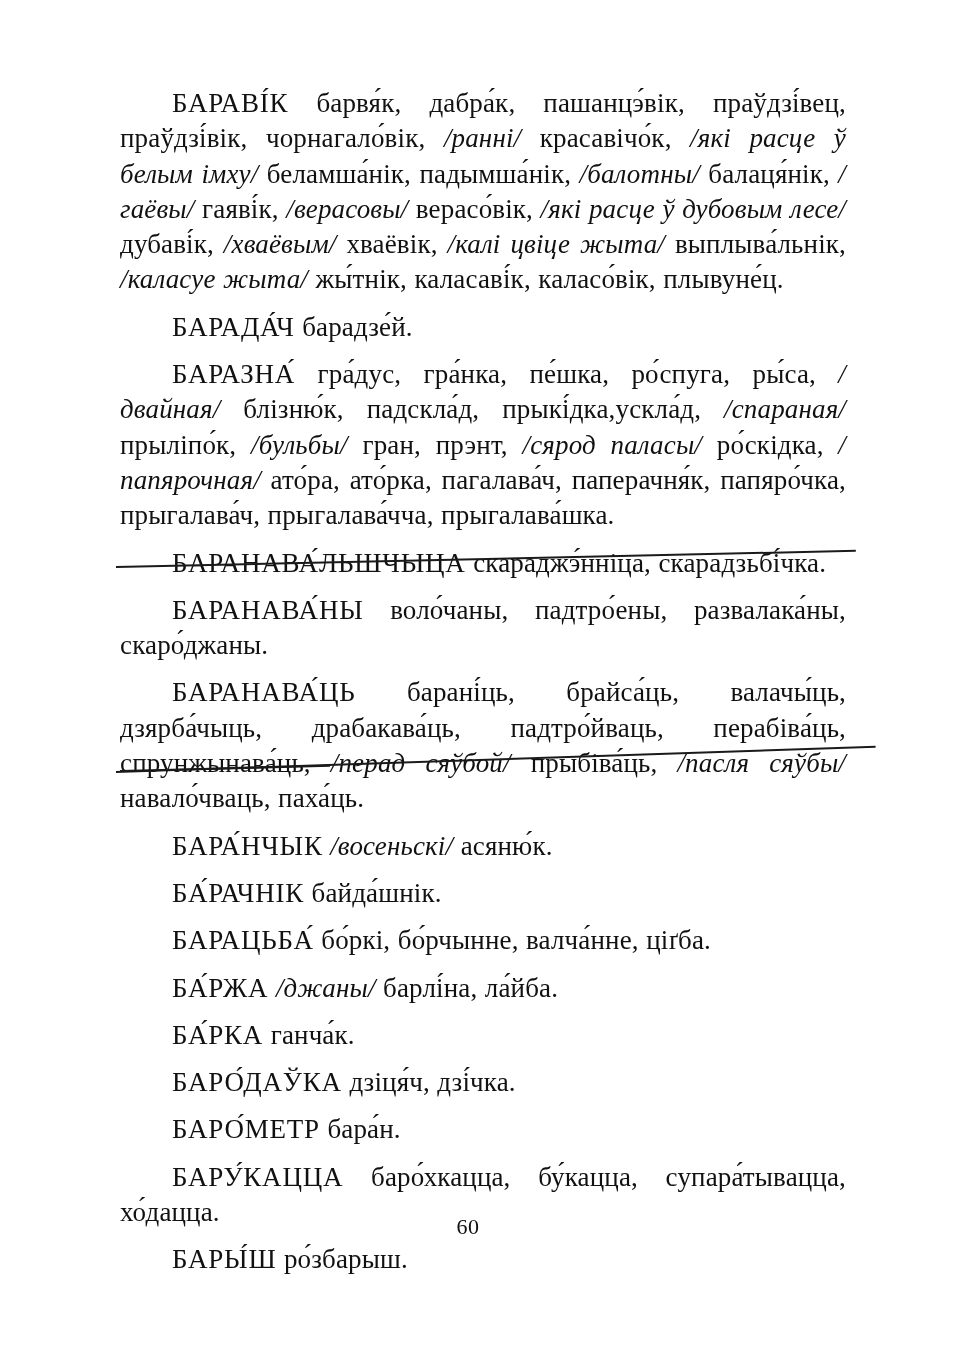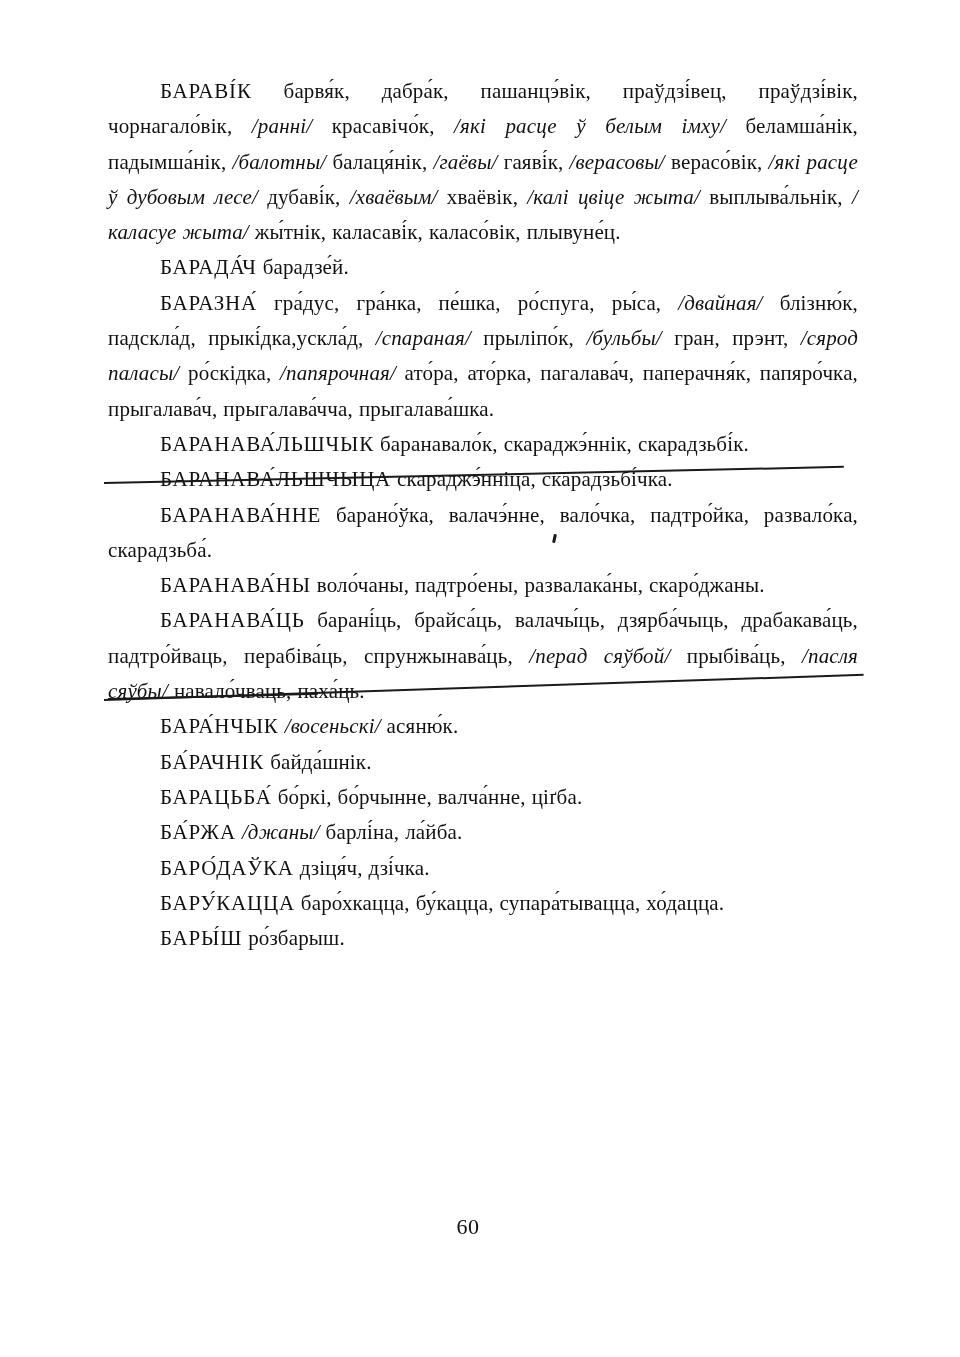--- a/index.html
+++ b/index.html
@@ -26,24 +26,24 @@
   }
 
   #text-column {
     position: absolute;
     left: 108px;
     top: 74px;
     width: 750px;
   }
 
   .entry {
-    margin: 0;
+    margin: 12px;
     padding: 0;
     text-indent: 52px;
-    font-size: 21px;
+    font-size: 27px;
     line-height: 35.3px;
     text-align: justify;
     text-align-last: left;
     letter-spacing: 0.15px;
     word-spacing: 0.6px;
     position: relative;
   }
 
   
   .hw {
@@ -102,35 +102,26 @@
       <span class="body"> барадзе́й.</span>
     </p>
 
     <p class="entry">
       <span class="hw">БАРАЗНА́</span>
       <span class="body"> гра́дус, гра́нка, пе́шка, ро́спуга, ры́са, <i>/двайная/</i> блізню́к, падскла́д, прыкі́дка,ускла́д, <i>/спараная/</i> прыліпо́к, <i>/бульбы/</i> гран, прэнт, <i>/сярод паласы/</i> ро́скідка, <i>/папярочная/</i> ато́ра, ато́рка, пагалава́ч, паперачня́к, папяро́чка, прыгалава́ч, прыгалава́чча, прыгалава́шка.</span>
     </p>
 
 
 
-    <p class="entry">
-      <span class="hw">БАРАНАВА́ЛЬШЧЫК</span>
-      <span class="body"> баранавало́к, скараджэ́ннік, скарадзьбі́к.</span>
-    </p>
 
     <p class="entry struck" id="entry-struck-full">
       <span class="hw">БАРАНАВА́ЛЬШЧЫЦА</span>
       <span class="body"> скараджэ́нніца, скарадзьбі́чка.</span>
     <span class="pen-line" style="background: rgb(26, 26, 26); width: 740px; top: 20px; transform: rotate(-1.25deg);"></span></p>
 
-    <p class="entry">
-      <span class="hw">БАРАНАВА́ННЕ</span>
-      <span class="body"> барано́ўка, валачэ́нне, вало́чка, падтро́йка, развало́ка, скарадзьба́.</span>
-      <span class="pen-dot" style="left:445px; top:36px;"></span>
-    </p>
 
     <p class="entry">
       <span class="hw">БАРАНАВА́НЫ</span>
       <span class="body"> воло́чаны, падтро́ены, развалака́ны, скаро́джаны.</span>
     </p>
 
     <p class="entry struck" id="entry-struck-partial">
       <span class="hw">БАРАНАВА́ЦЬ</span>
       <span class="body"> барані́ць, брайса́ць, валачы́ць, дзярба́чыць, драбакава́ць, падтро́йваць, перабіва́ць, спрунжынава́ць, <i>/перад сяўбой/</i> прыбіва́ць, <i>/пасля сяўбы/</i> навало́чваць, паха́ць.</span>
     <span class="pen-line" style="background: rgb(26, 26, 26); width: 760px; top: 96px; transform: rotate(-1.9deg);"></span><span class="pen-line" style="background: rgb(26, 26, 26); width: 210px; left: 0px; top: 95px; height: 1.6px; transform: rotate(-1.4deg);"></span></p>
@@ -148,26 +139,34 @@
     <p class="entry">
       <span class="hw">БАРАЦЬБА́</span>
       <span class="body"> бо́ркі, бо́рчынне, валча́нне, ціґба.</span>
     </p>
 
     <p class="entry">
       <span class="hw">БА́РЖА</span>
       <span class="body"> <i>/джаны/</i> барлі́на, ла́йба.</span>
     </p>
 
+    <p class="entry">
+      <span class="hw">БА́РКА</span>
+      <span class="body"> ганча́к.</span>
+    </p>
 
     <p class="entry">
       <span class="hw">БАРО́ДАЎКА</span>
       <span class="body"> дзіця́ч, дзі́чка.</span>
     </p>
 
+    <p class="entry">
+      <span class="hw">БАРО́МЕТР</span>
+      <span class="body"> бара́н.</span>
+    </p>
 
     <p class="entry">
       <span class="hw">БАРУ́КАЦЦА</span>
       <span class="body"> баро́хкацца, бу́кацца, супара́тывацца, хо́дацца.</span>
     </p>
 
     <p class="entry">
       <span class="hw">БАРЫ́Ш</span>
       <span class="body"> ро́збарыш.</span>
     </p>

